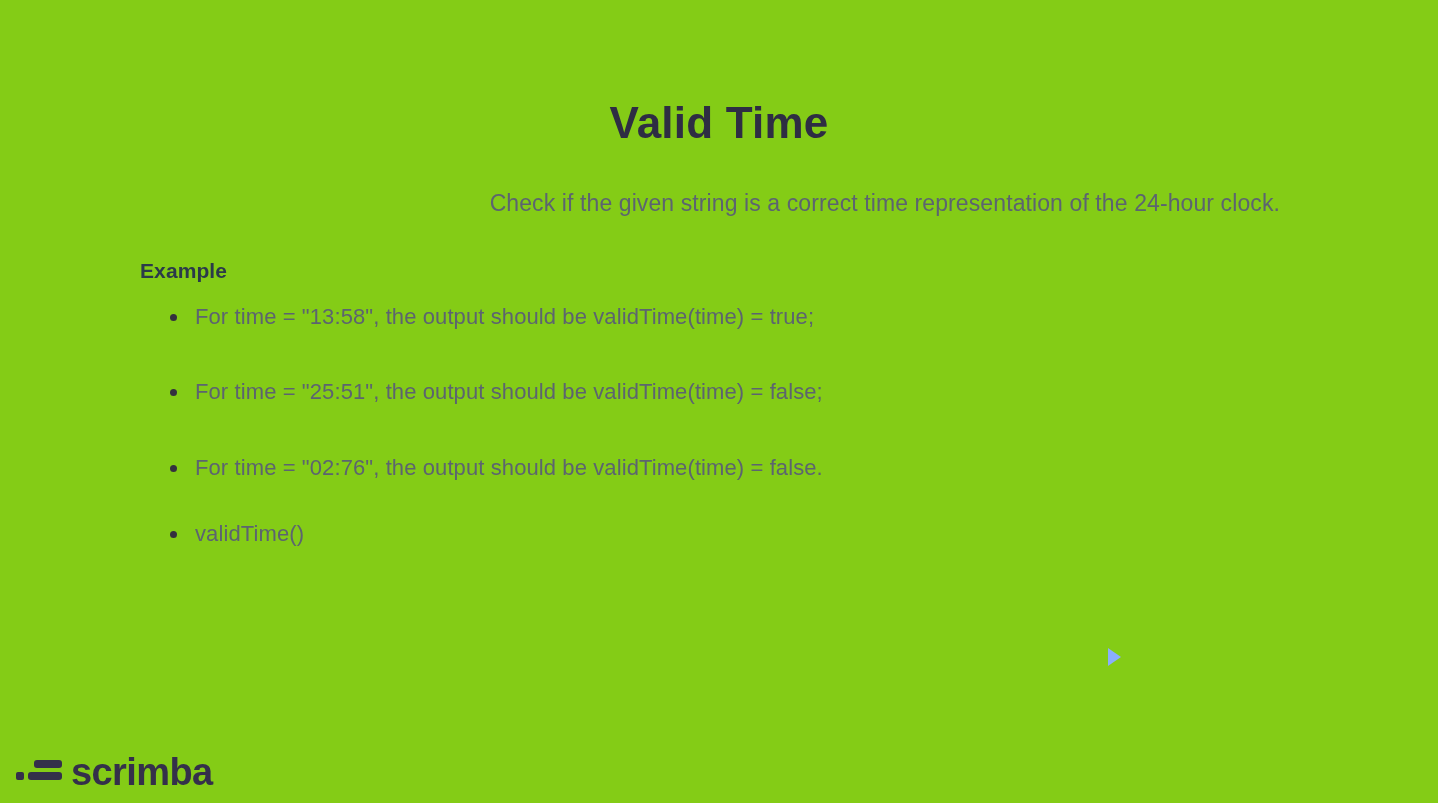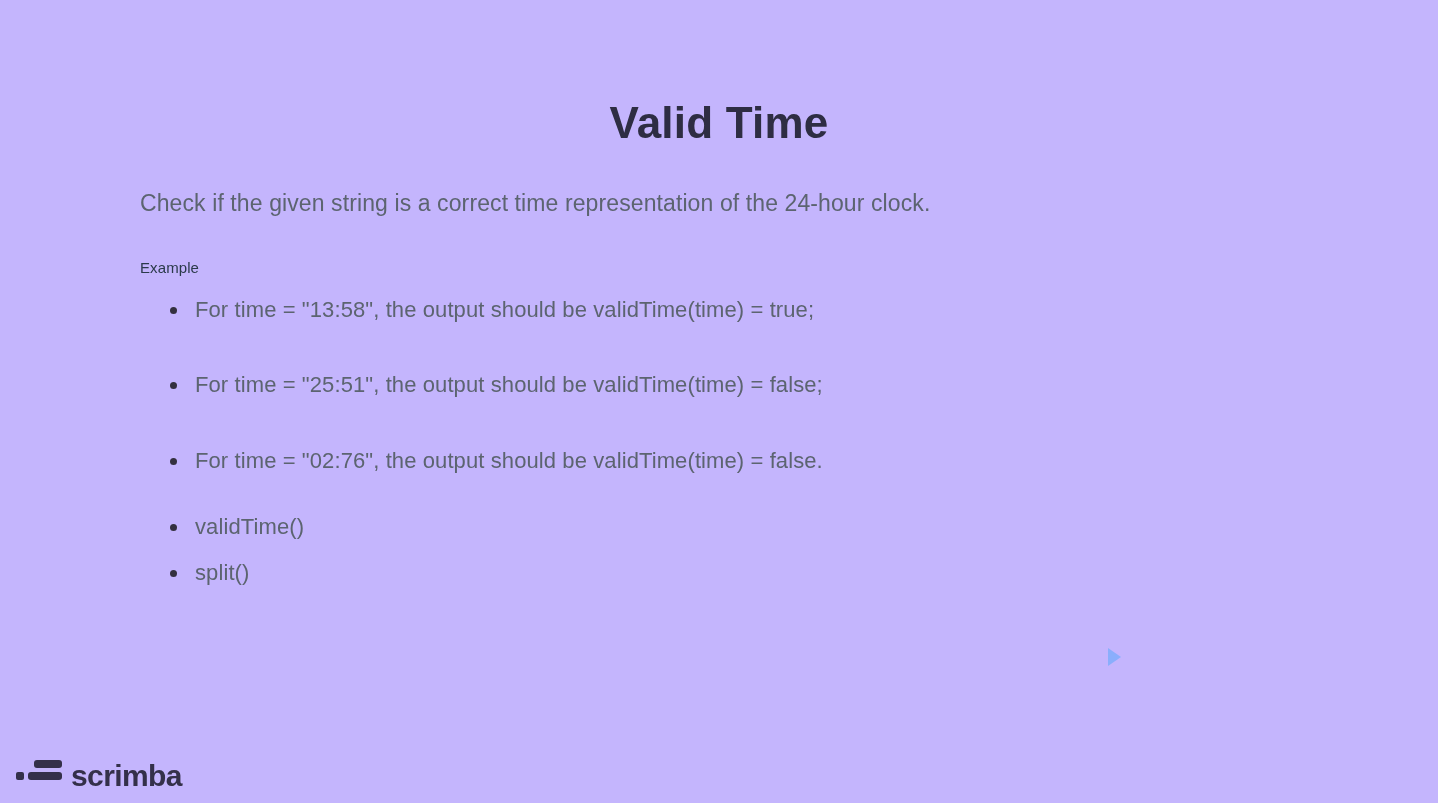--- a/index.html
+++ b/index.html
@@ -13,21 +13,21 @@
     height: 803px;
     position: relative;
     overflow: hidden;
     font-family: "Liberation Sans", "DejaVu Sans", sans-serif;
     -webkit-font-smoothing: antialiased;
   }
 
   .slide {
     position: absolute;
     inset: 0;
-    background: #c4b5fd;
+    background: #84cc16;
   }
 
   
   .slide-title {
     position: absolute;
     top: 68px;
     left: 0;
     width: 1438px;
     text-align: center;
     font-size: 44px;
@@ -45,25 +45,26 @@
     width: 1140px;
   }
 
   .intro {
     font-size: 23px;
     font-weight: 400;
     color: #5c6470;
     line-height: 1.5;
     margin: 0 0 38px 0;
     letter-spacing: 0.1px;
+    text-align: right;
   }
 
   .section-heading {
-    font-size: 15px;
-    font-weight: 400;
+    font-size: 21px;
+    font-weight: 700;
     color: #2b3a4a;
     margin: 0 0 18px 0;
     letter-spacing: 0.1px;
   }
 
   ul.bullets {
     list-style: none;
     margin: 0;
     padding: 0 0 0 30px;
   }
@@ -141,21 +142,21 @@
     height: 8px;
   }
   .logo-mark .dot {
     left: 0;
     top: 16px;
     width: 8px;
     height: 8px;
     border-radius: 2px;
   }
   .logo-word {
-    font-size: 30px;
+    font-size: 38px;
     font-weight: 700;
     color: #34304a;
     letter-spacing: -0.6px;
     line-height: 0.9;
   }
 
   
   .cursor {
     position: absolute;
     left: 1108px;
@@ -183,21 +184,20 @@
       <ul class="bullets examples">
         <li>For time = "13:58", the output should be validTime(time) = true;</li>
         <li>For time = "25:51", the output should be validTime(time) = false;</li>
         <li>For time = "02:76", the output should be validTime(time) = false.</li>
       </ul>
     </div>
 
     <div class="hints-block">
       <ul class="bullets hints">
         <li>validTime()</li>
-        <li>split()</li>
       </ul>
     </div>
 
   </div>
 
   <div class="logo">
     <span class="logo-mark">
       <i class="dot"></i>
       <i class="bar-mid"></i>
       <i class="bar-top"></i>

